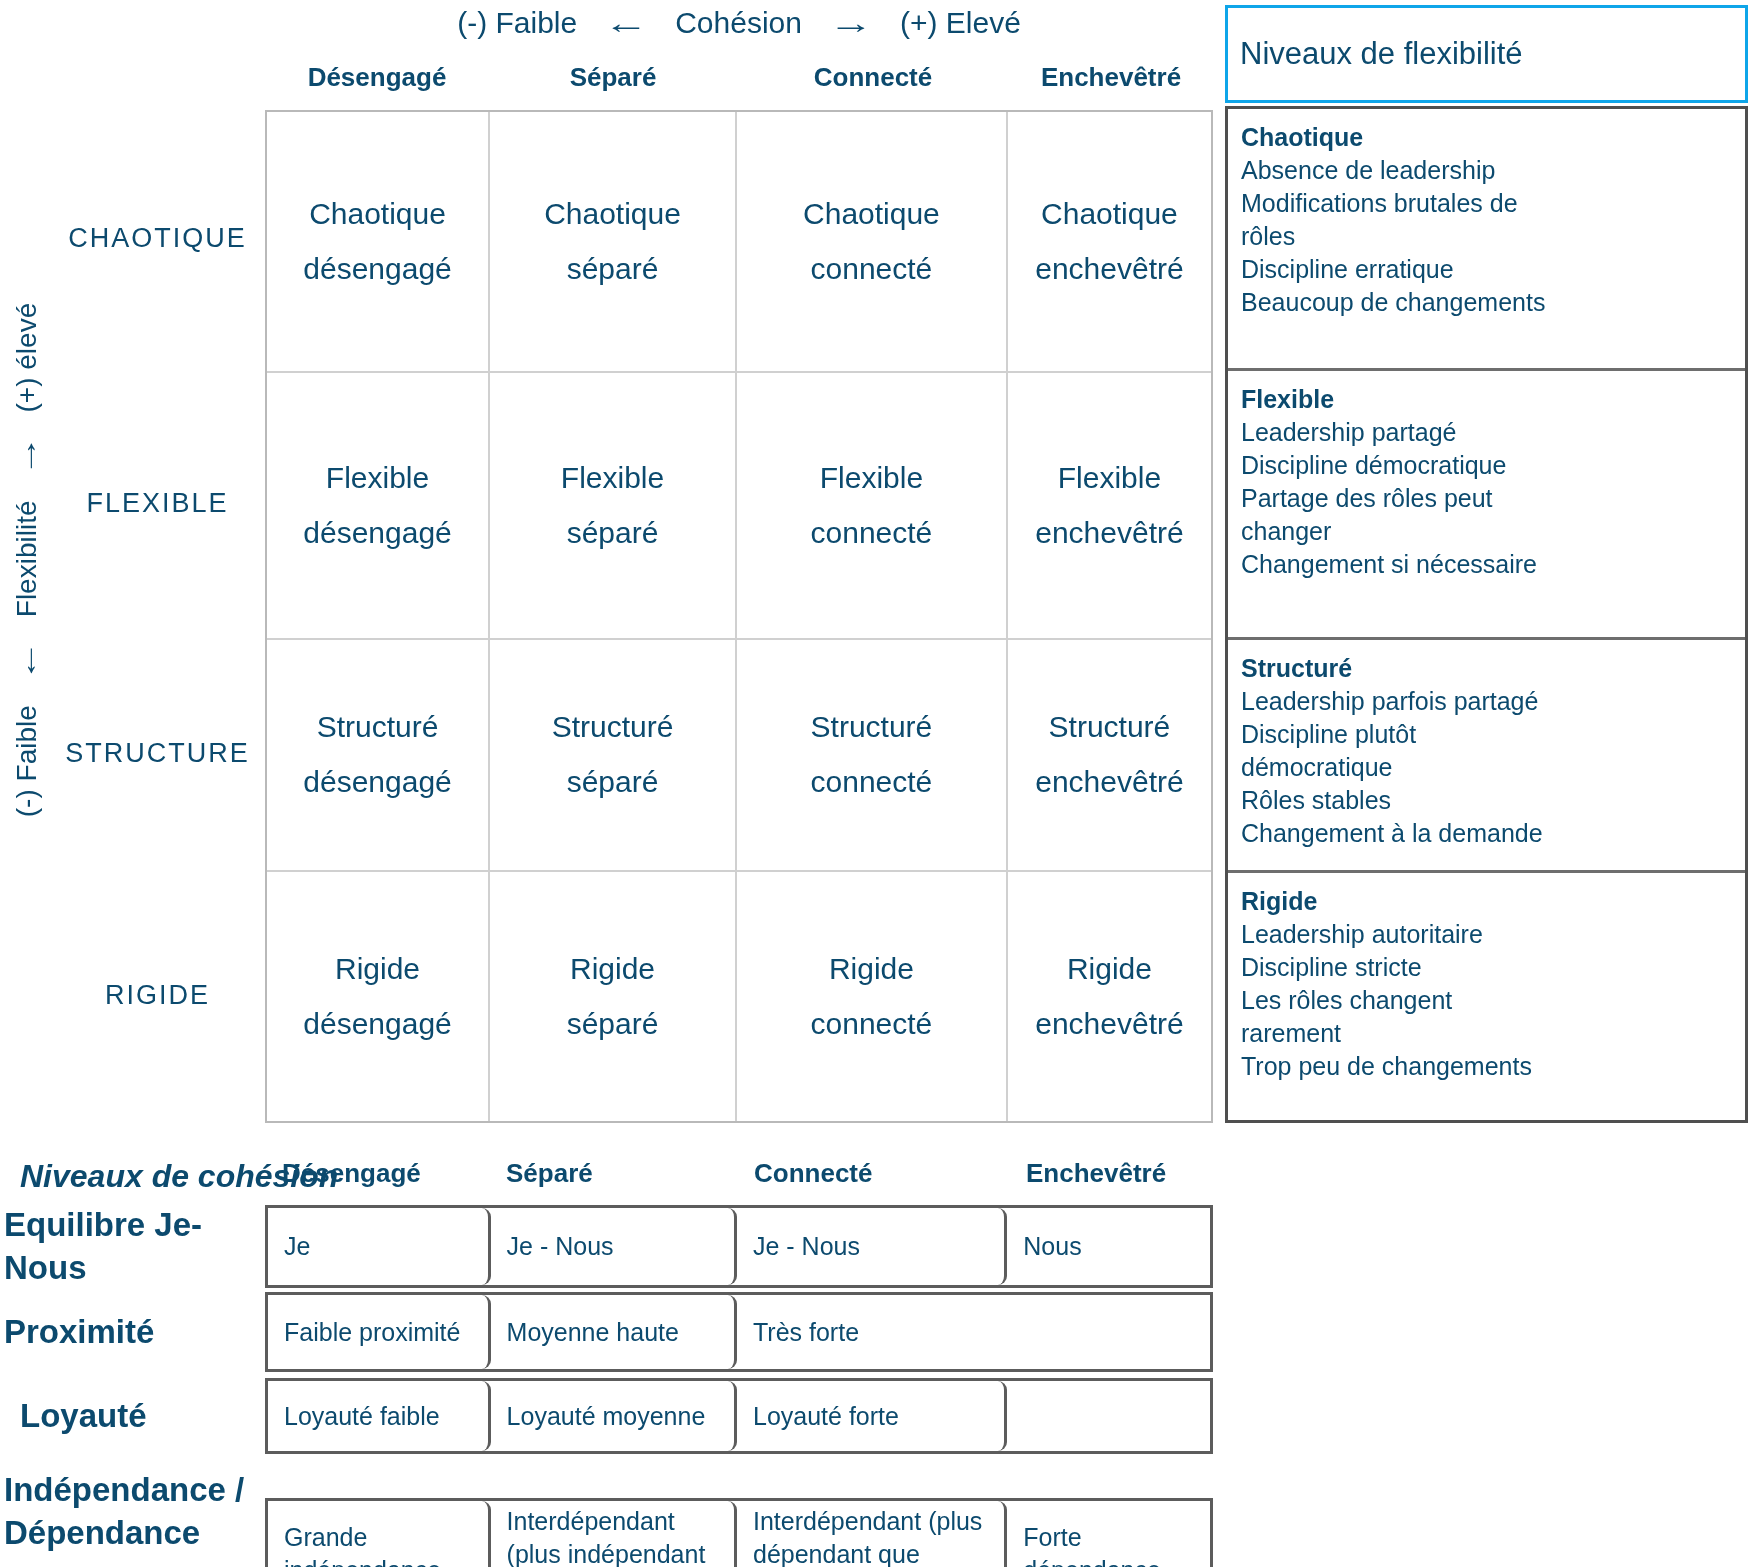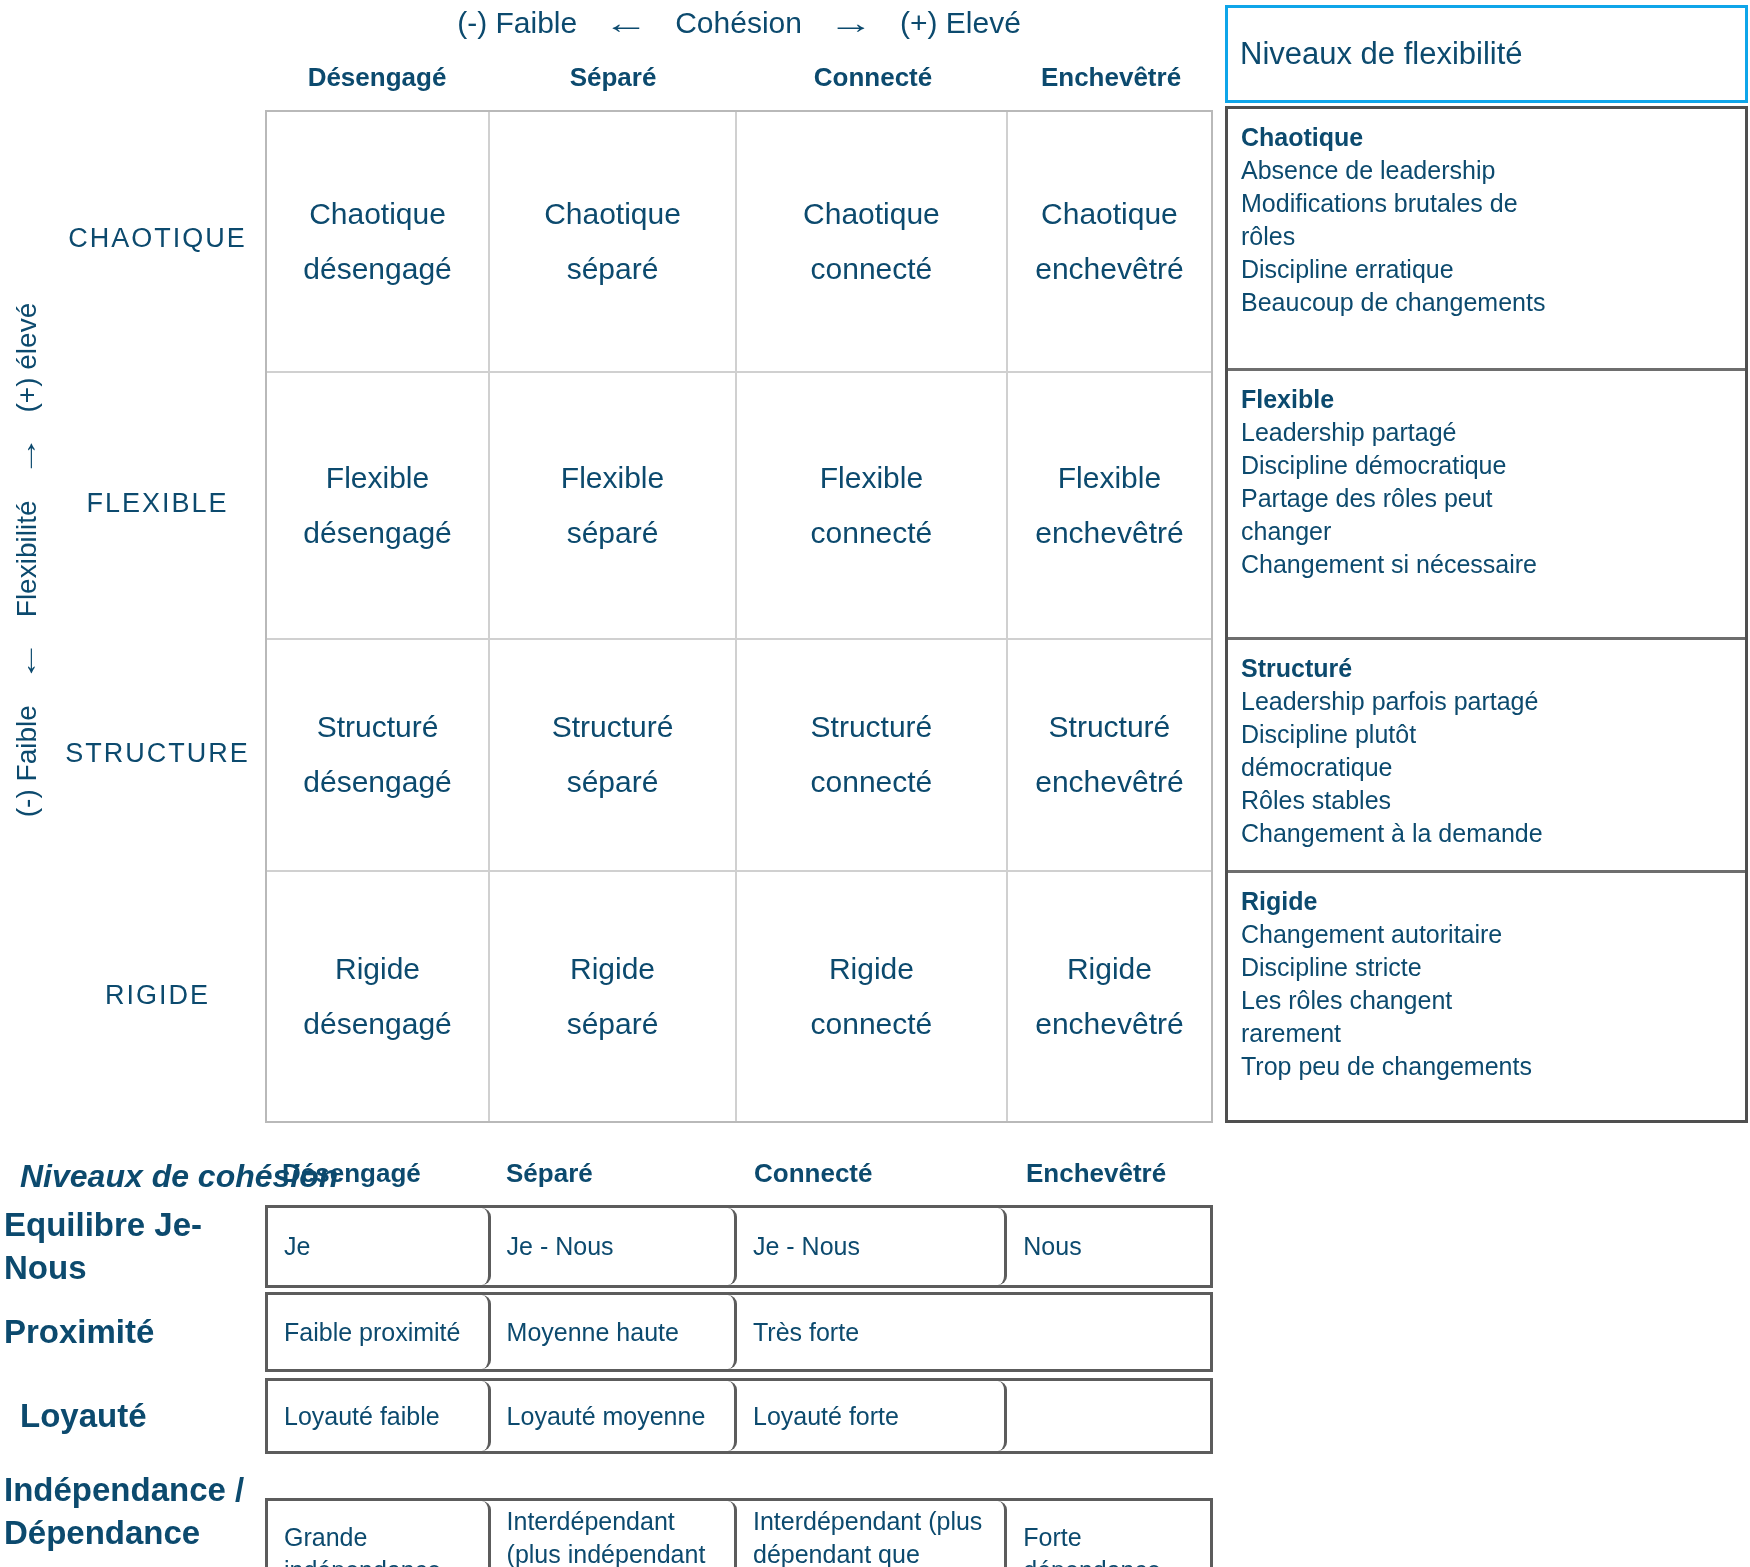--- a/index.html
+++ b/index.html
@@ -191,21 +191,21 @@
     <div class="fsection">
       <div class="fheading">Structuré</div>
       <div class="fitem">Leadership parfois partagé</div>
       <div class="fitem">Discipline plutôt
 démocratique</div>
       <div class="fitem">Rôles stables</div>
       <div class="fitem">Changement à la demande</div>
     </div>
     <div class="fsection last">
       <div class="fheading">Rigide</div>
-      <div class="fitem">Changement autoritaire</div>
+      <div class="fitem">Leadership autoritaire</div>
       <div class="fitem">Discipline stricte</div>
       <div class="fitem">Les rôles changent
 rarement</div>
       <div class="fitem">Trop peu de changements</div>
     </div>
   </div>
 
   <div class="cohesion-title">Niveaux de cohésion</div>
   <div class="cohesion-headers">
     <span>Désengagé</span>

